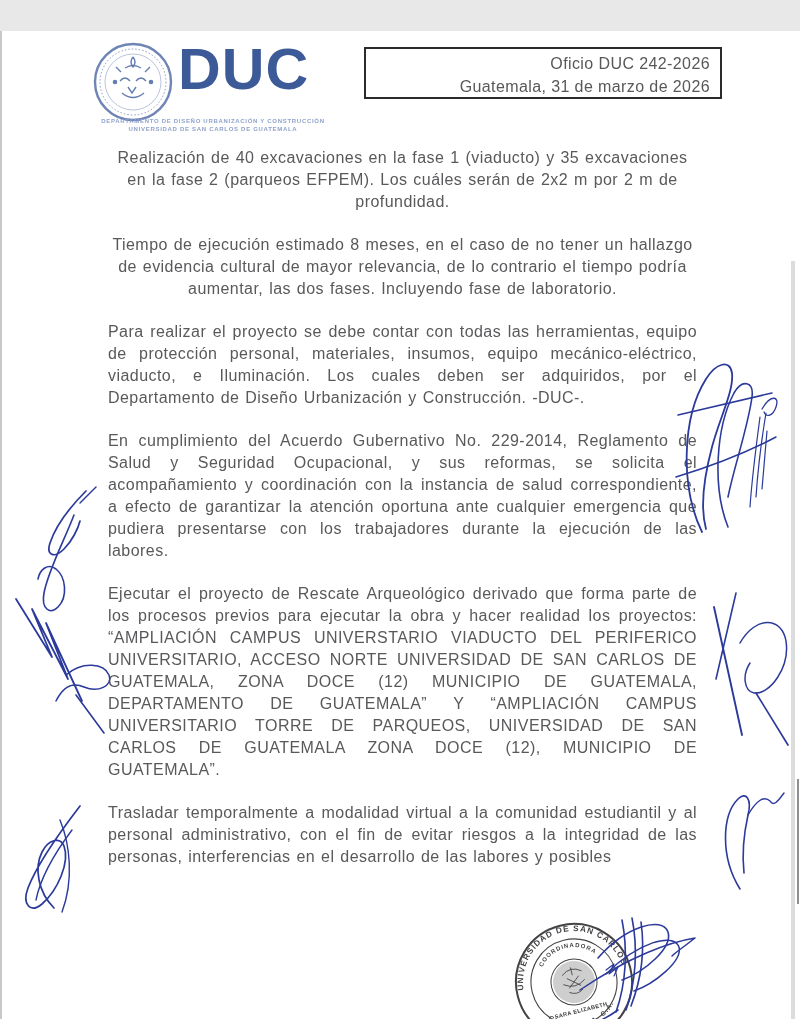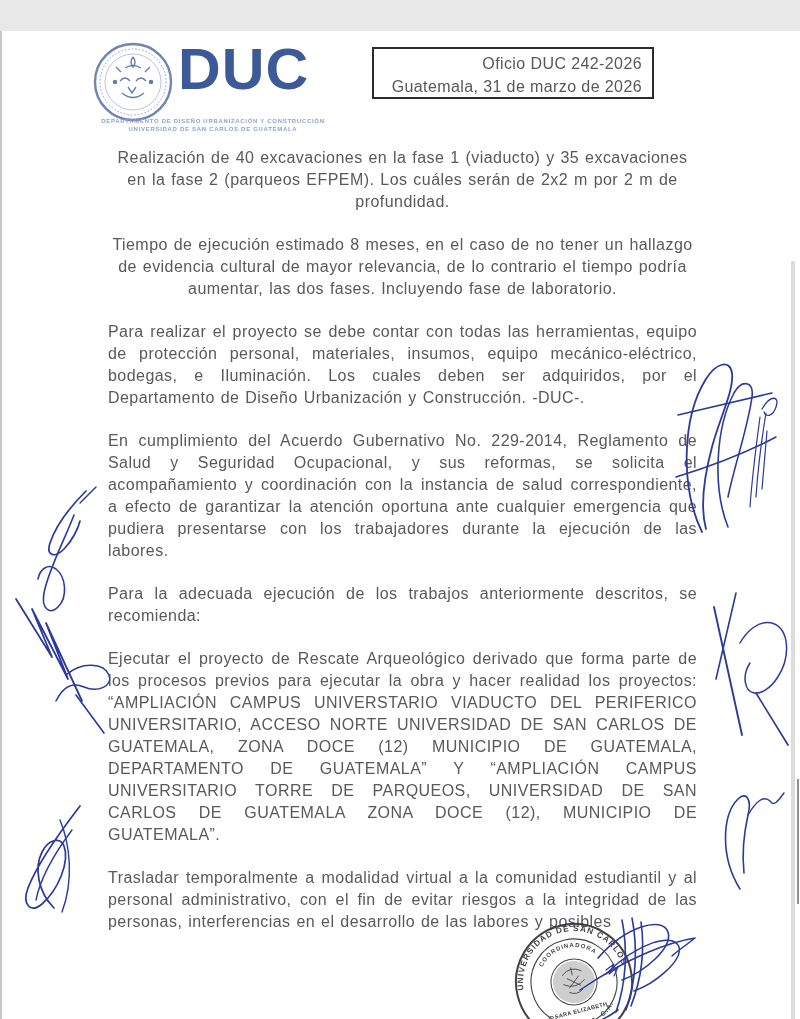--- a/index.html
+++ b/index.html
@@ -12,21 +12,21 @@
   .edge-left  { position:absolute; left:0; top:0; width:2px; height:1019px; background:#9b9b9b; opacity:.55; }
   .edge-right { position:absolute; left:791px; top:230px; width:4px; height:789px; background:#dcdcdc; }
   .edge-right-dark { position:absolute; left:797px; top:748px; width:2px; height:125px; background:#8f8f8f; }
 
   
   .seal-logo { position:absolute; left:92px; top:10px; }
   .brand { position:absolute; left:178px; top:4px; font-size:58px; font-weight:bold;
            color:#3c5a97; letter-spacing:1px; transform:scaleX(1.02); transform-origin:left top; }
   .brand-sub { position:absolute; left:88px; top:86px; width:250px; text-align:center;
                font-size:6px; line-height:8px; letter-spacing:.7px; color:#8fa3cb; font-weight:bold; }
-  .ref-box { position:absolute; left:372px; top:16px; width:282px; height:52px;
+  .ref-box { position:absolute; left:364px; top:16px; width:358px; height:52px;
              border:2px solid #2b2b2b; padding:3px 10px 0 6px; text-align:right;
              font-size:16px; line-height:23px; color:#58585b; letter-spacing:.4px; }
 
   
   .doc-body { position:absolute; left:108px; top:116px; width:589px;
               font-size:16px; line-height:22px; color:#59595c; letter-spacing:.45px; word-spacing:1px; }
   .doc-body p { margin-bottom:21px; }
   .al { text-align:center; }
   .aj { text-align:justify; }
   .heading { font-weight:bold; color:#1d1d1d; letter-spacing:.3px; margin-bottom:21px; }
@@ -71,23 +71,22 @@
   </div>
 
   <div class="ref-box">
     <div>Oficio DUC 242-2026</div>
     <div>Guatemala, 31 de marzo de 2026</div>
   </div>
 
   <div class="doc-body">
     <p class="al">Realización de 40 excavaciones en la fase 1 (viaducto) y 35 excavaciones en la fase 2 (parqueos EFPEM). Los cuáles serán de 2x2 m por 2 m de profundidad.</p>
     <p class="al">Tiempo de ejecución estimado 8 meses, en el caso de no tener un hallazgo de evidencia cultural de mayor relevancia, de lo contrario el tiempo podría aumentar, las dos fases. Incluyendo fase de laboratorio.</p>
-    <p class="aj">Para realizar el proyecto se debe contar con todas las herramientas, equipo de protección personal, materiales, insumos, equipo mecánico-eléctrico, bodegas, e Iluminación. Los cuales deben ser adquiridos, por el Departamento de Diseño Urbanización y Construcción. -DUC-.</p>
+    <p class="aj">Para realizar el proyecto se debe contar con todas las herramientas, equipo de protección personal, materiales, insumos, equipo mecánico-eléctrico, viaducto, e Iluminación. Los cuales deben ser adquiridos, por el Departamento de Diseño Urbanización y Construcción. -DUC-.</p>
     <p class="aj">En cumplimiento del Acuerdo Gubernativo No. 229-2014, Reglamento de Salud y Seguridad Ocupacional, y sus reformas, se solicita el acompañamiento y coordinación con la instancia de salud correspondiente, a efecto de garantizar la atención oportuna ante cualquier emergencia que pudiera presentarse con los trabajadores durante la ejecución de las labores.</p>
-    <p class="aj">Para la adecuada ejecución de los trabajos anteriormente descritos, se recomienda:</p>
     <p class="aj">Ejecutar el proyecto de Rescate Arqueológico derivado que forma parte de los procesos previos para ejecutar la obra y hacer realidad los proyectos: “AMPLIACIÓN CAMPUS UNIVERSTARIO VIADUCTO DEL PERIFERICO UNIVERSITARIO, ACCESO NORTE UNIVERSIDAD DE SAN CARLOS DE GUATEMALA, ZONA DOCE (12) MUNICIPIO DE GUATEMALA, DEPARTAMENTO DE GUATEMALA” Y “AMPLIACIÓN CAMPUS UNIVERSITARIO TORRE DE PARQUEOS, UNIVERSIDAD DE SAN CARLOS DE GUATEMALA ZONA DOCE (12), MUNICIPIO DE GUATEMALA”.</p>
     <p class="aj">Trasladar temporalmente a modalidad virtual a la comunidad estudiantil y al personal administrativo, con el fin de evitar riesgos a la integridad de las personas, interferencias en el desarrollo de las labores y posibles</p>
   </div>
 
   <div class="footer">
     <div>C.c. Oficio</div>
     
   </div>
 
   <svg class="ink" style="left:672px; top:326px;" width="130" height="182" viewBox="0 0 130 182">

